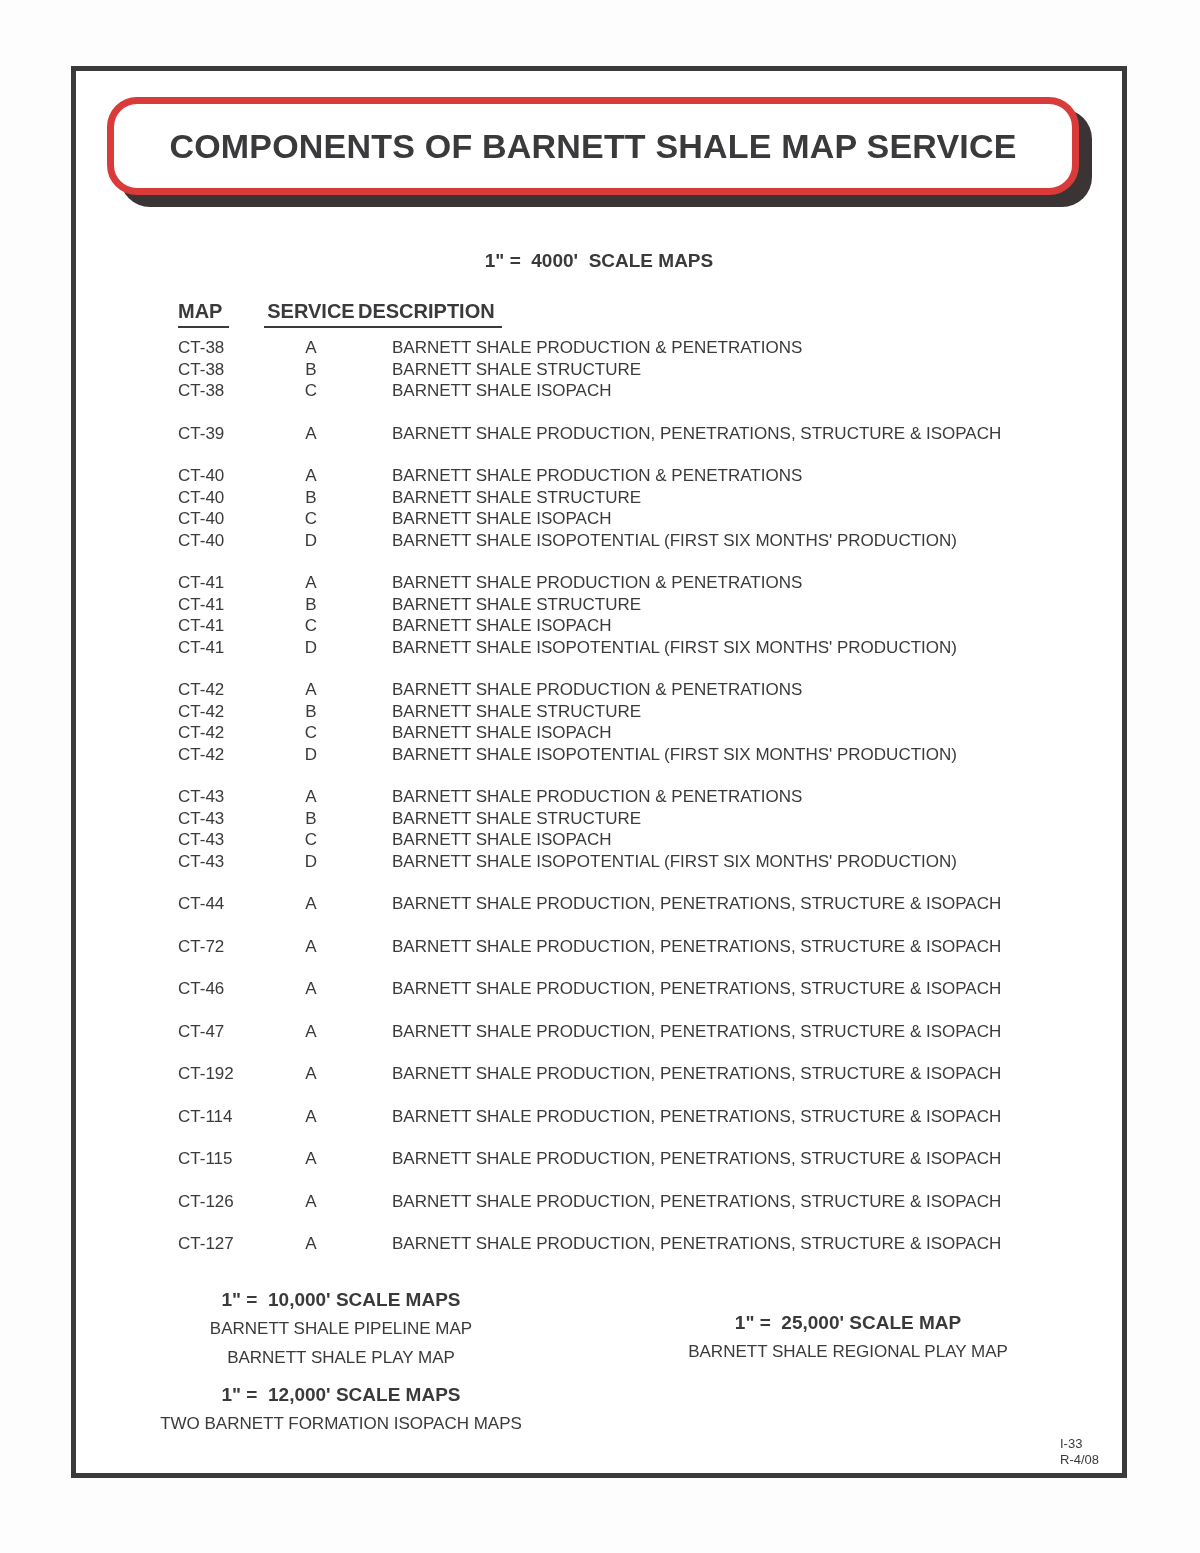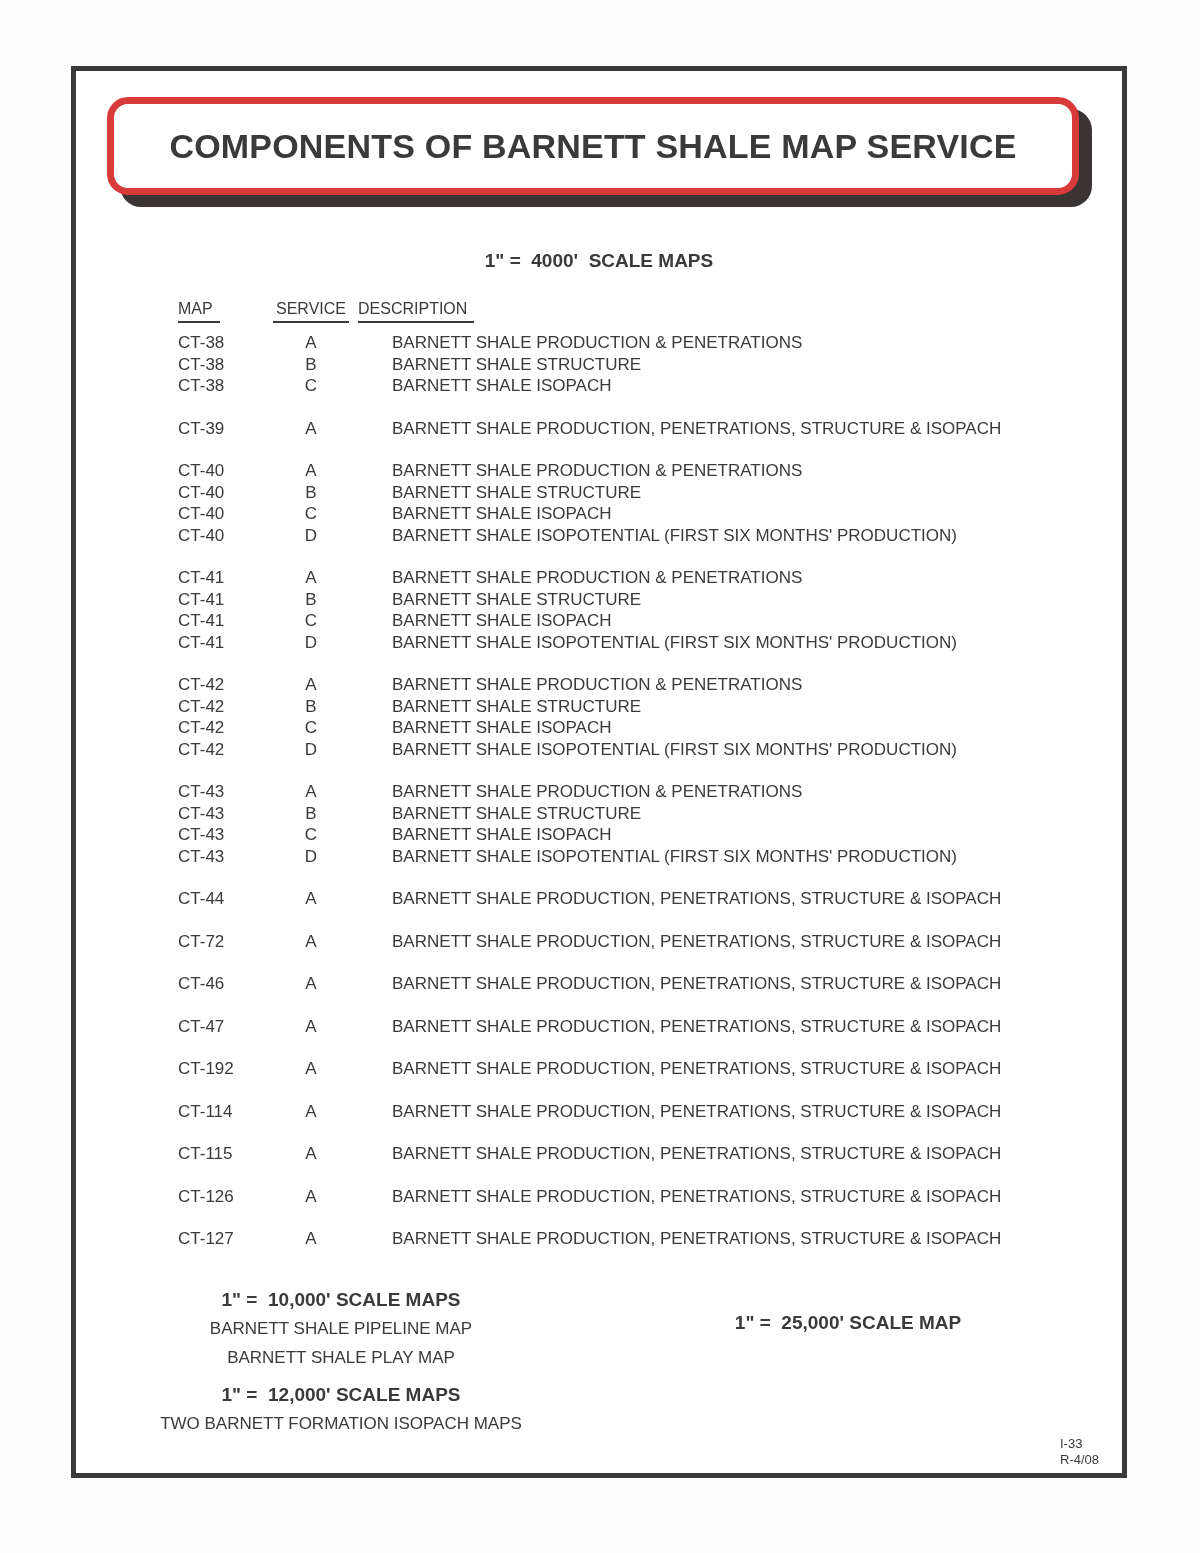--- a/index.html
+++ b/index.html
@@ -17,35 +17,35 @@
     font-family:"Liberation Sans", sans-serif;
   }
   .sheet{
     position:absolute;left:71px;top:66px;width:1056px;height:1412px;
     background:var(--paper);border:5px solid var(--border-dark);
   }
   
   .banner{
     position:absolute;left:31px;top:26px;width:972px;height:98px;
     background:var(--paper);
-    border:7px solid var(--red);border-radius:21px;
+    border:7px solid var(--red);border-radius:30px;
     box-shadow:13px 12px 0 var(--shadow);
     display:flex;align-items:center;justify-content:center;
   }
   .banner-title{
     font-size:34px;font-weight:bold;letter-spacing:.2px;white-space:pre;color:var(--ink);
   }
   
   .scale4000-heading{
     position:absolute;left:0;top:179px;width:100%;text-align:center;
     font-size:19px;font-weight:bold;white-space:pre;
   }
   
   .table{position:absolute;left:102px;top:229px;width:920px;}
-  .t-head{display:grid;grid-template-columns:86px 94px auto;margin-bottom:9px;font-size:16px;font-weight:normal;}
+  .t-head{display:grid;grid-template-columns:86px 94px auto;margin-bottom:9px;font-size:20px;font-weight:bold;}
   .t-head .h-cell span{display:inline-block;border-bottom:2px solid var(--ink);padding:0 7px 3px 0;}
   .t-head .h-hor{text-align:center;}
   .t-head .h-hor span{padding:0 3px 3px 3px;}
   .t-row{display:grid;grid-template-columns:86px 94px auto;line-height:21.5px;font-size:17px;}
   .t-group{margin-bottom:21px;}
   .c-hor{text-align:center;}
   .c-desc{padding-left:34px;white-space:nowrap;}
   
   .footer-left{position:absolute;left:0;top:1214px;width:530px;text-align:center;}
   .footer-right{position:absolute;left:527px;top:1237px;width:490px;text-align:center;}
@@ -260,20 +260,21 @@
         <div class="f-item">BARNETT SHALE PLAY MAP</div>
       </div>
       <div class="f-block">
         <div class="f-heading">1" =  12,000' SCALE MAPS</div>
         <div class="f-item">TWO BARNETT FORMATION ISOPACH MAPS</div>
       </div>
     </div>
   <div class="footer-right" id="footer-right">
       <div class="f-block">
         <div class="f-heading">1" =  25,000' SCALE MAP</div>
+        <div class="f-item">BARNETT SHALE REGIONAL PLAY MAP</div>
       </div>
     </div>
 
   <div class="corner">
     <div>I-33</div>
     <div>R-4/08</div>
   </div>
 
 </div>
 

